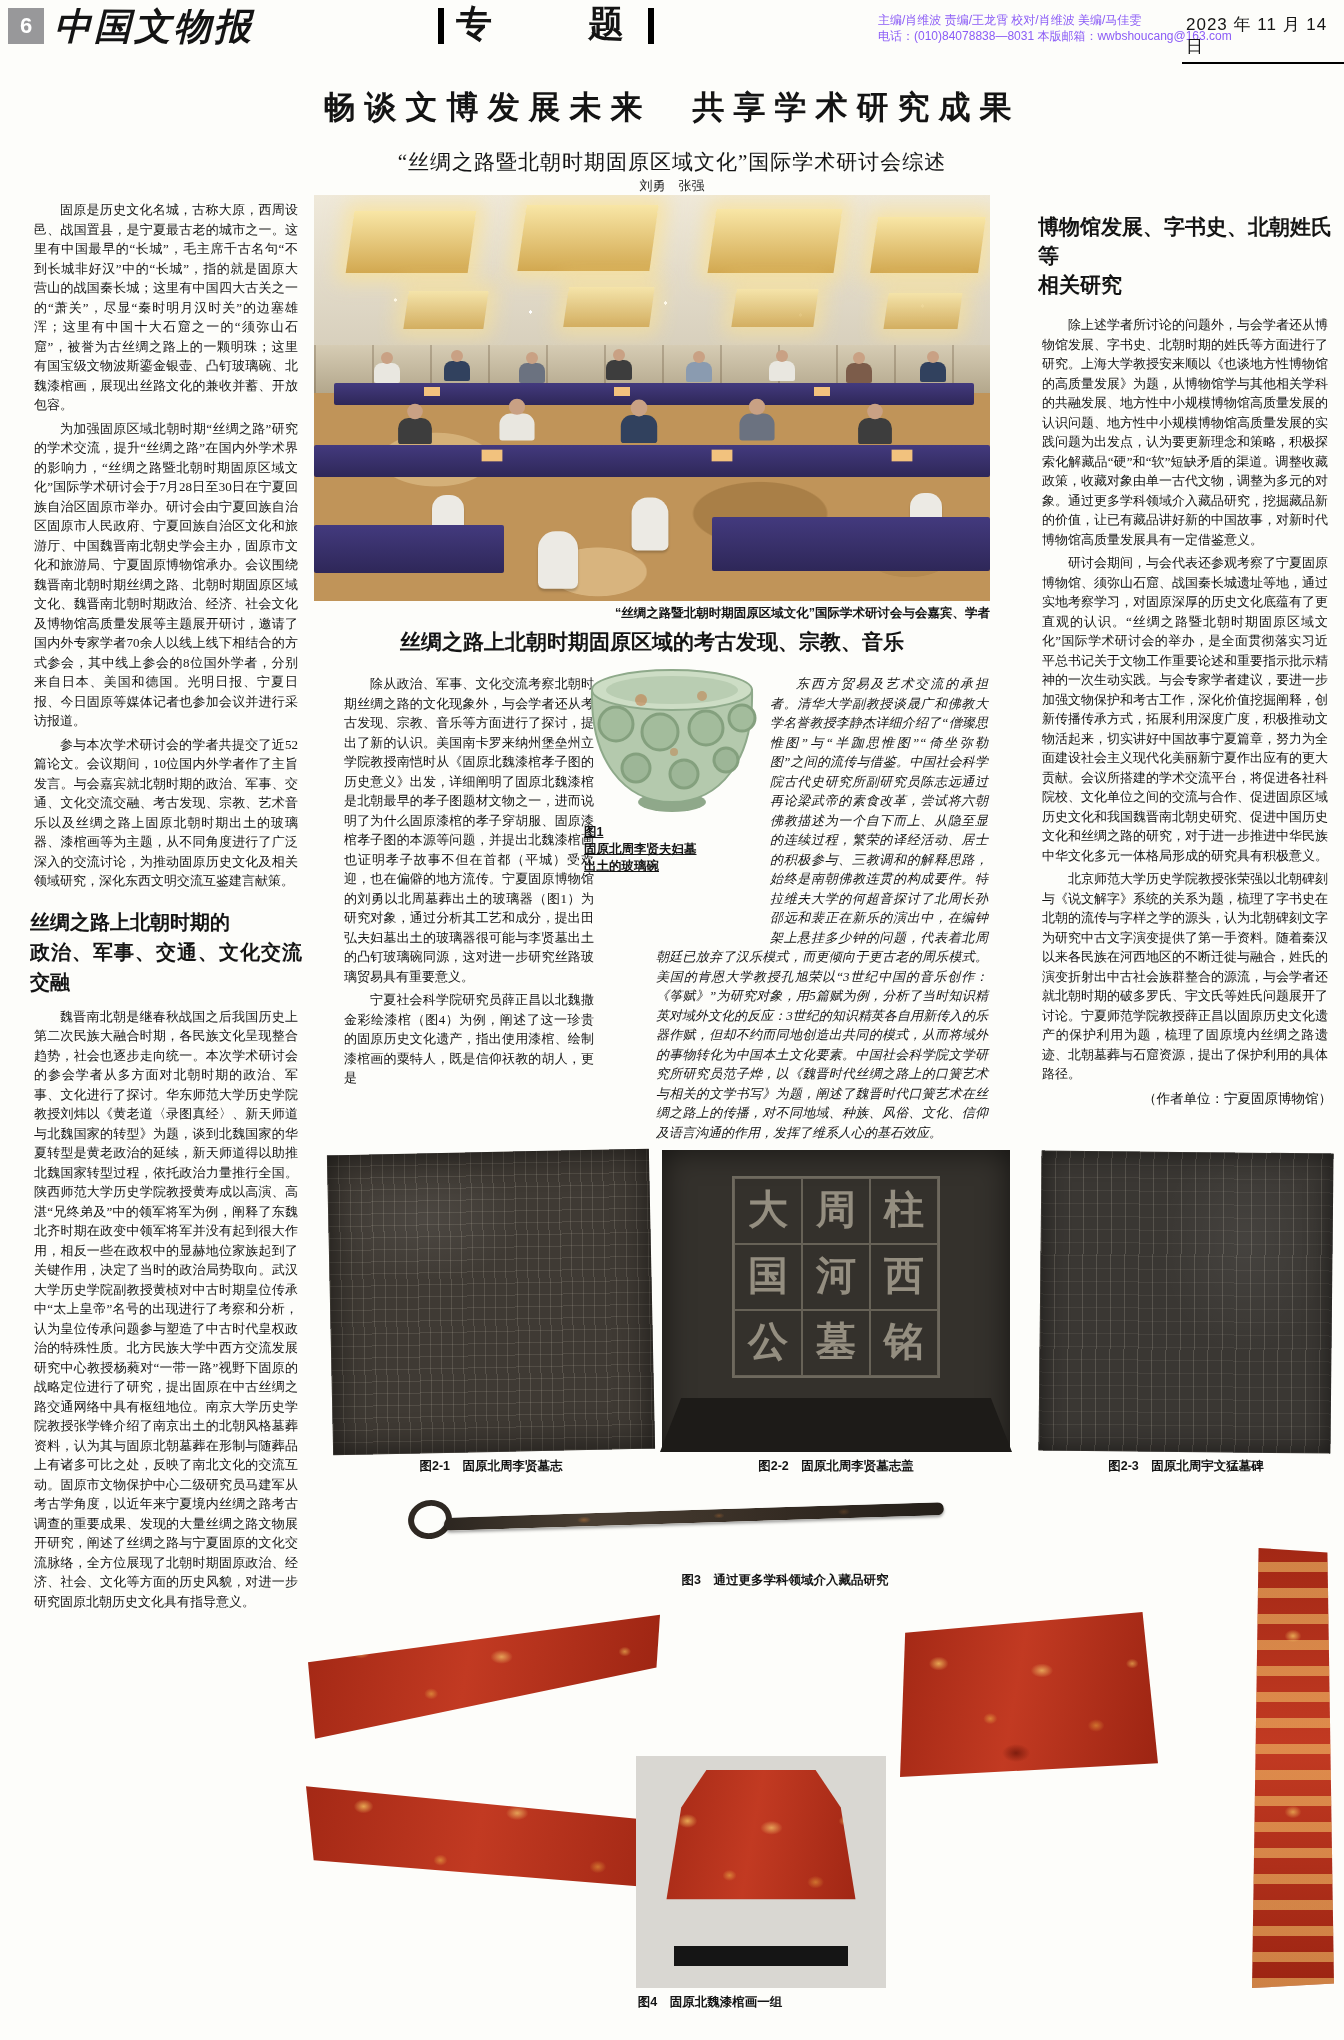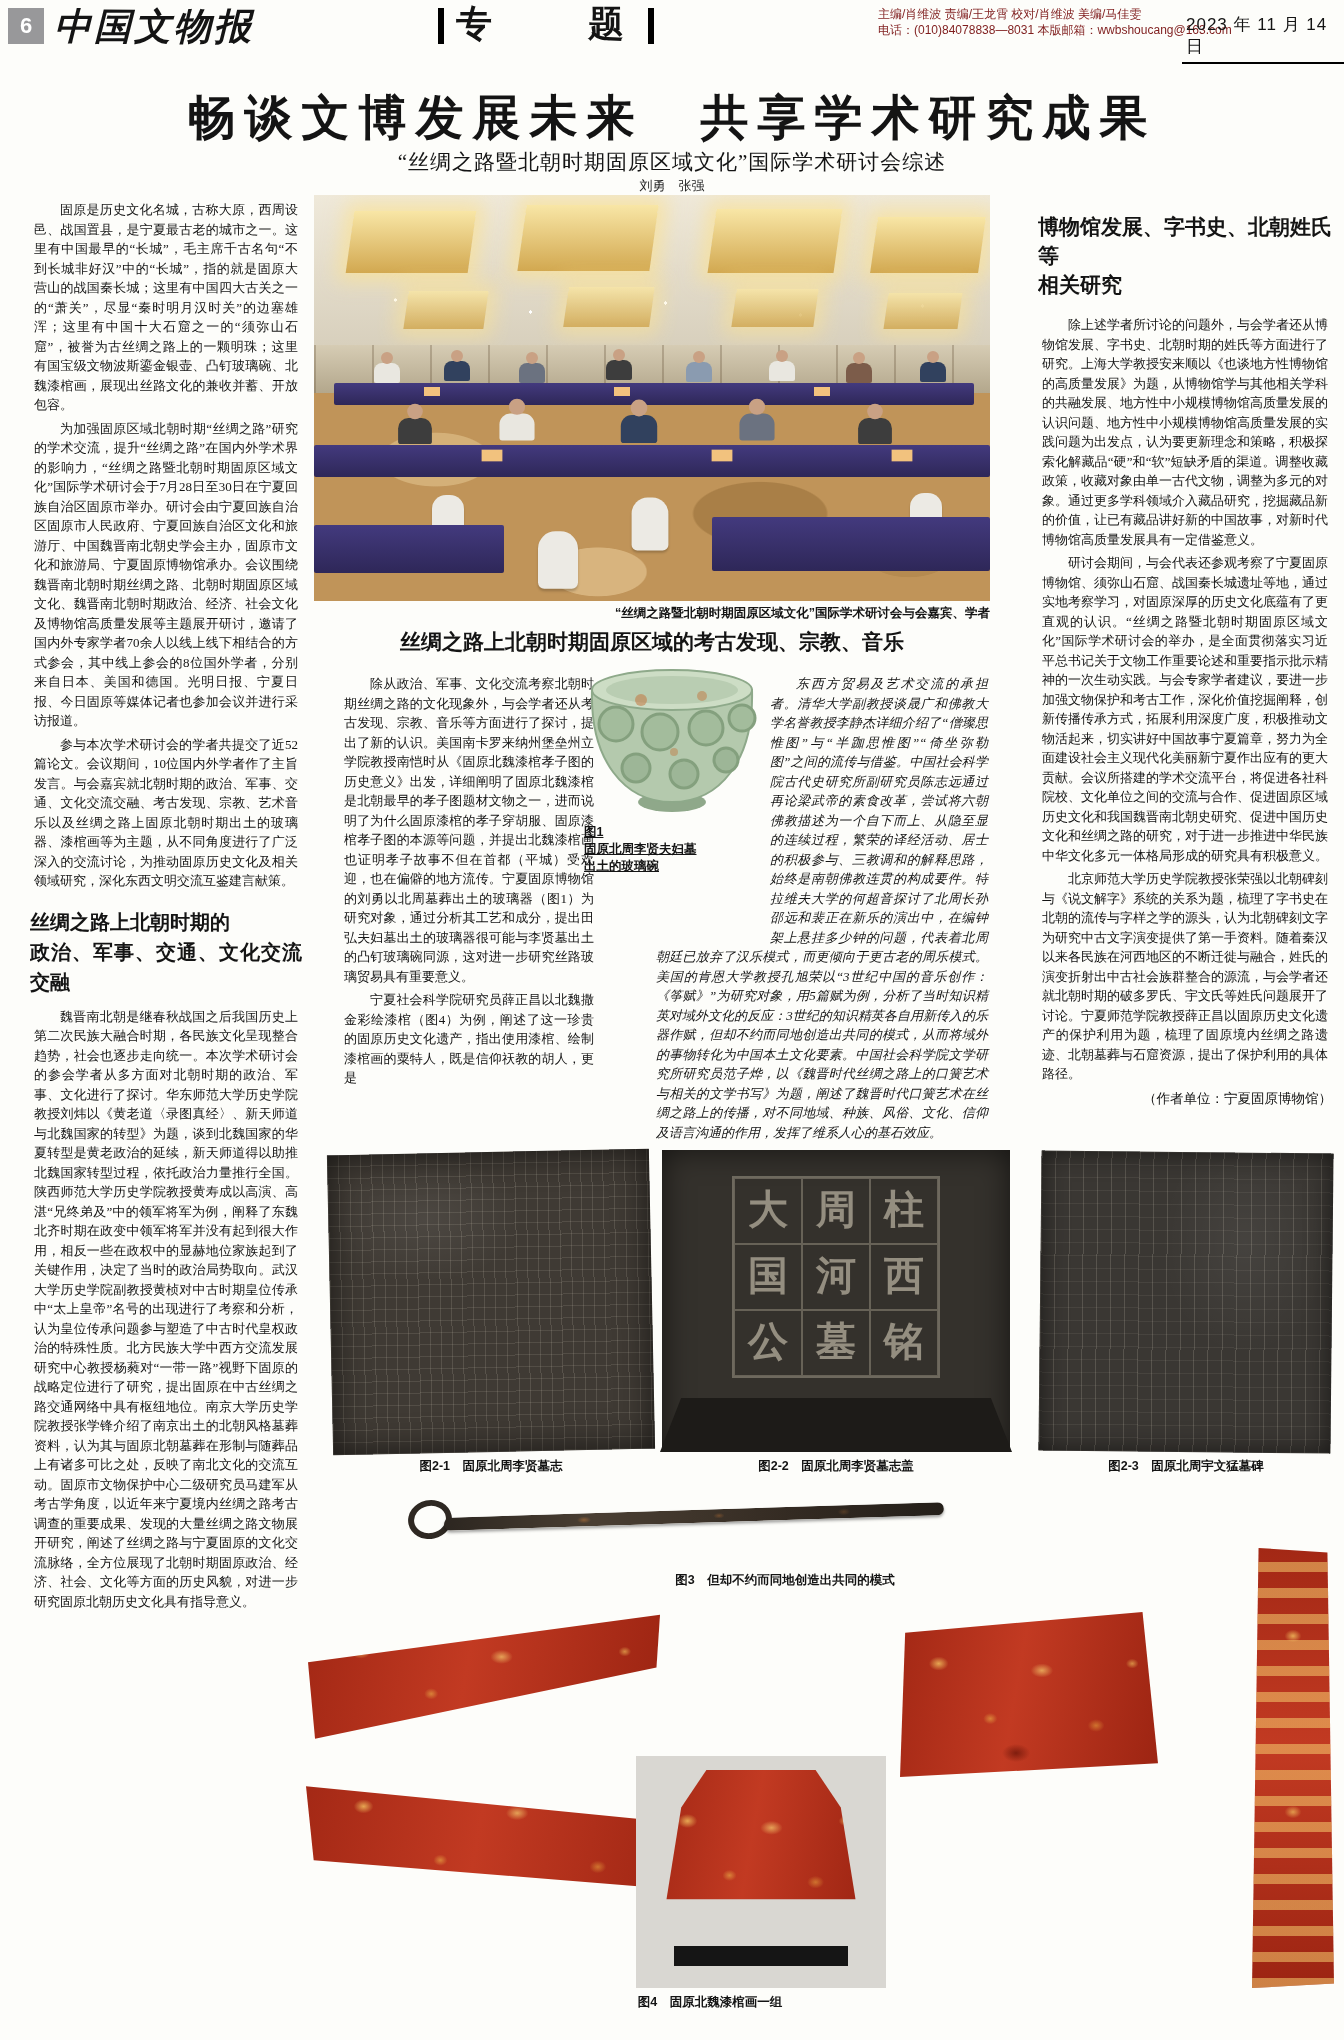--- a/index.html
+++ b/index.html
@@ -5,26 +5,26 @@
   html,body{margin:0;padding:0;background:#e8e8e8;}
   .page{position:relative;width:1344px;height:2040px;background:#fdfdfa;margin:0 auto;
         font-family:"Liberation Serif",serif;color:#141414;overflow:hidden;}
   
   .pagenum{position:absolute;left:8px;top:8px;width:36px;height:36px;background:#98989a;color:#fff;
            font:bold 22px/36px "Liberation Sans",sans-serif;text-align:center;}
   .masthead{position:absolute;left:54px;top:2px;font-size:37px;font-weight:bold;font-style:italic;
             font-family:"DejaVu Serif",serif;letter-spacing:3px;}
   .vbar{position:absolute;top:8px;width:6px;height:36px;background:#000;}
   .section-title{position:absolute;left:456px;top:0px;font:bold 36px/48px "Liberation Sans",sans-serif;letter-spacing:30px;}
-  .editors{position:absolute;left:878px;top:6px;font:12px/16px "Liberation Sans",sans-serif;color:#7f1d1d;}
+  .editors{position:absolute;left:878px;top:12px;font:12px/16px "Liberation Sans",sans-serif;color:#8b5cf6;}
   .dateline{position:absolute;left:1182px;top:14px;font:17px/22px "Liberation Sans",sans-serif;
             border-bottom:2px solid #000;padding:0 4px 4px 4px;letter-spacing:1px;}
   
   .title{position:absolute;left:0;top:86px;width:1344px;text-align:center;
-         font-size:48px;font-weight:bold;letter-spacing:9px;}
+         font-size:32px;font-weight:bold;letter-spacing:9px;}
   .subtitle{position:absolute;left:0;top:148px;width:1344px;text-align:center;font-size:21px;letter-spacing:1px;}
   .byline{position:absolute;left:0;top:177px;width:1344px;text-align:center;font-size:13px;color:#222;}
   
   .col{position:absolute;font-size:13px;line-height:19.5px;text-align:justify;overflow:hidden;}
   .para{margin:4px;text-indent:2em;}
   .sec-head{margin:16px 0 10px 0;font:bold 20px/30px "Liberation Sans",sans-serif;text-indent:0;}
   .left-col{left:30px;top:196px;width:272px;height:1816px;}
   .mid-col1{left:340px;top:670px;width:258px;height:480px;}
   .mid-col2{left:652px;top:670px;width:340px;height:480px;font-style:italic;}
   .bowl-spacer{float:left;width:118px;height:258px;}
@@ -253,21 +253,21 @@
   </div>
   <div class="slab3" style="left:1040px;top:1152px;width:292px;height:300px;"></div>
   <div class="fig-caption" style="left:330px;top:1458px;width:322px;">图2-1　固原北周李贤墓志</div>
   <div class="fig-caption" style="left:662px;top:1458px;width:348px;">图2-2　固原北周李贤墓志盖</div>
   <div class="fig-caption" style="left:1040px;top:1458px;width:292px;">图2-3　固原北周宇文猛墓碑</div>
 
   <div class="knife">
     <div class="ring"></div>
     <div class="blade"></div>
   </div>
-  <div class="fig-caption" style="left:620px;top:1572px;width:330px;">图3　但却不约而同地创造出共同的模式</div>
+  <div class="fig-caption" style="left:620px;top:1572px;width:330px;">图3　通过更多学科领域介入藏品研究</div>
 
   <div class="lac" style="left:308px;top:1612px;width:352px;height:132px;clip-path:polygon(0 38%,100% 2%,99% 42%,2% 96%);"></div>
   <div class="lac" style="left:306px;top:1756px;width:384px;height:168px;clip-path:polygon(0 18%,98% 40%,100% 80%,2% 62%);"></div>
   <div class="coffin-bg">
     <div class="lac coffin-body"></div>
     <div class="coffin-base"></div>
   </div>
   <div class="lac" style="left:900px;top:1612px;width:258px;height:172px;clip-path:polygon(2% 12%,94% 0,100% 88%,0 96%);"></div>
   <div class="lac gold-band" style="left:1252px;top:1548px;width:82px;height:440px;clip-path:polygon(8% 0,92% 1%,100% 99%,0 100%);"></div>
   <div class="fig-caption" style="left:560px;top:1994px;width:300px;">图4　固原北魏漆棺画一组</div>

